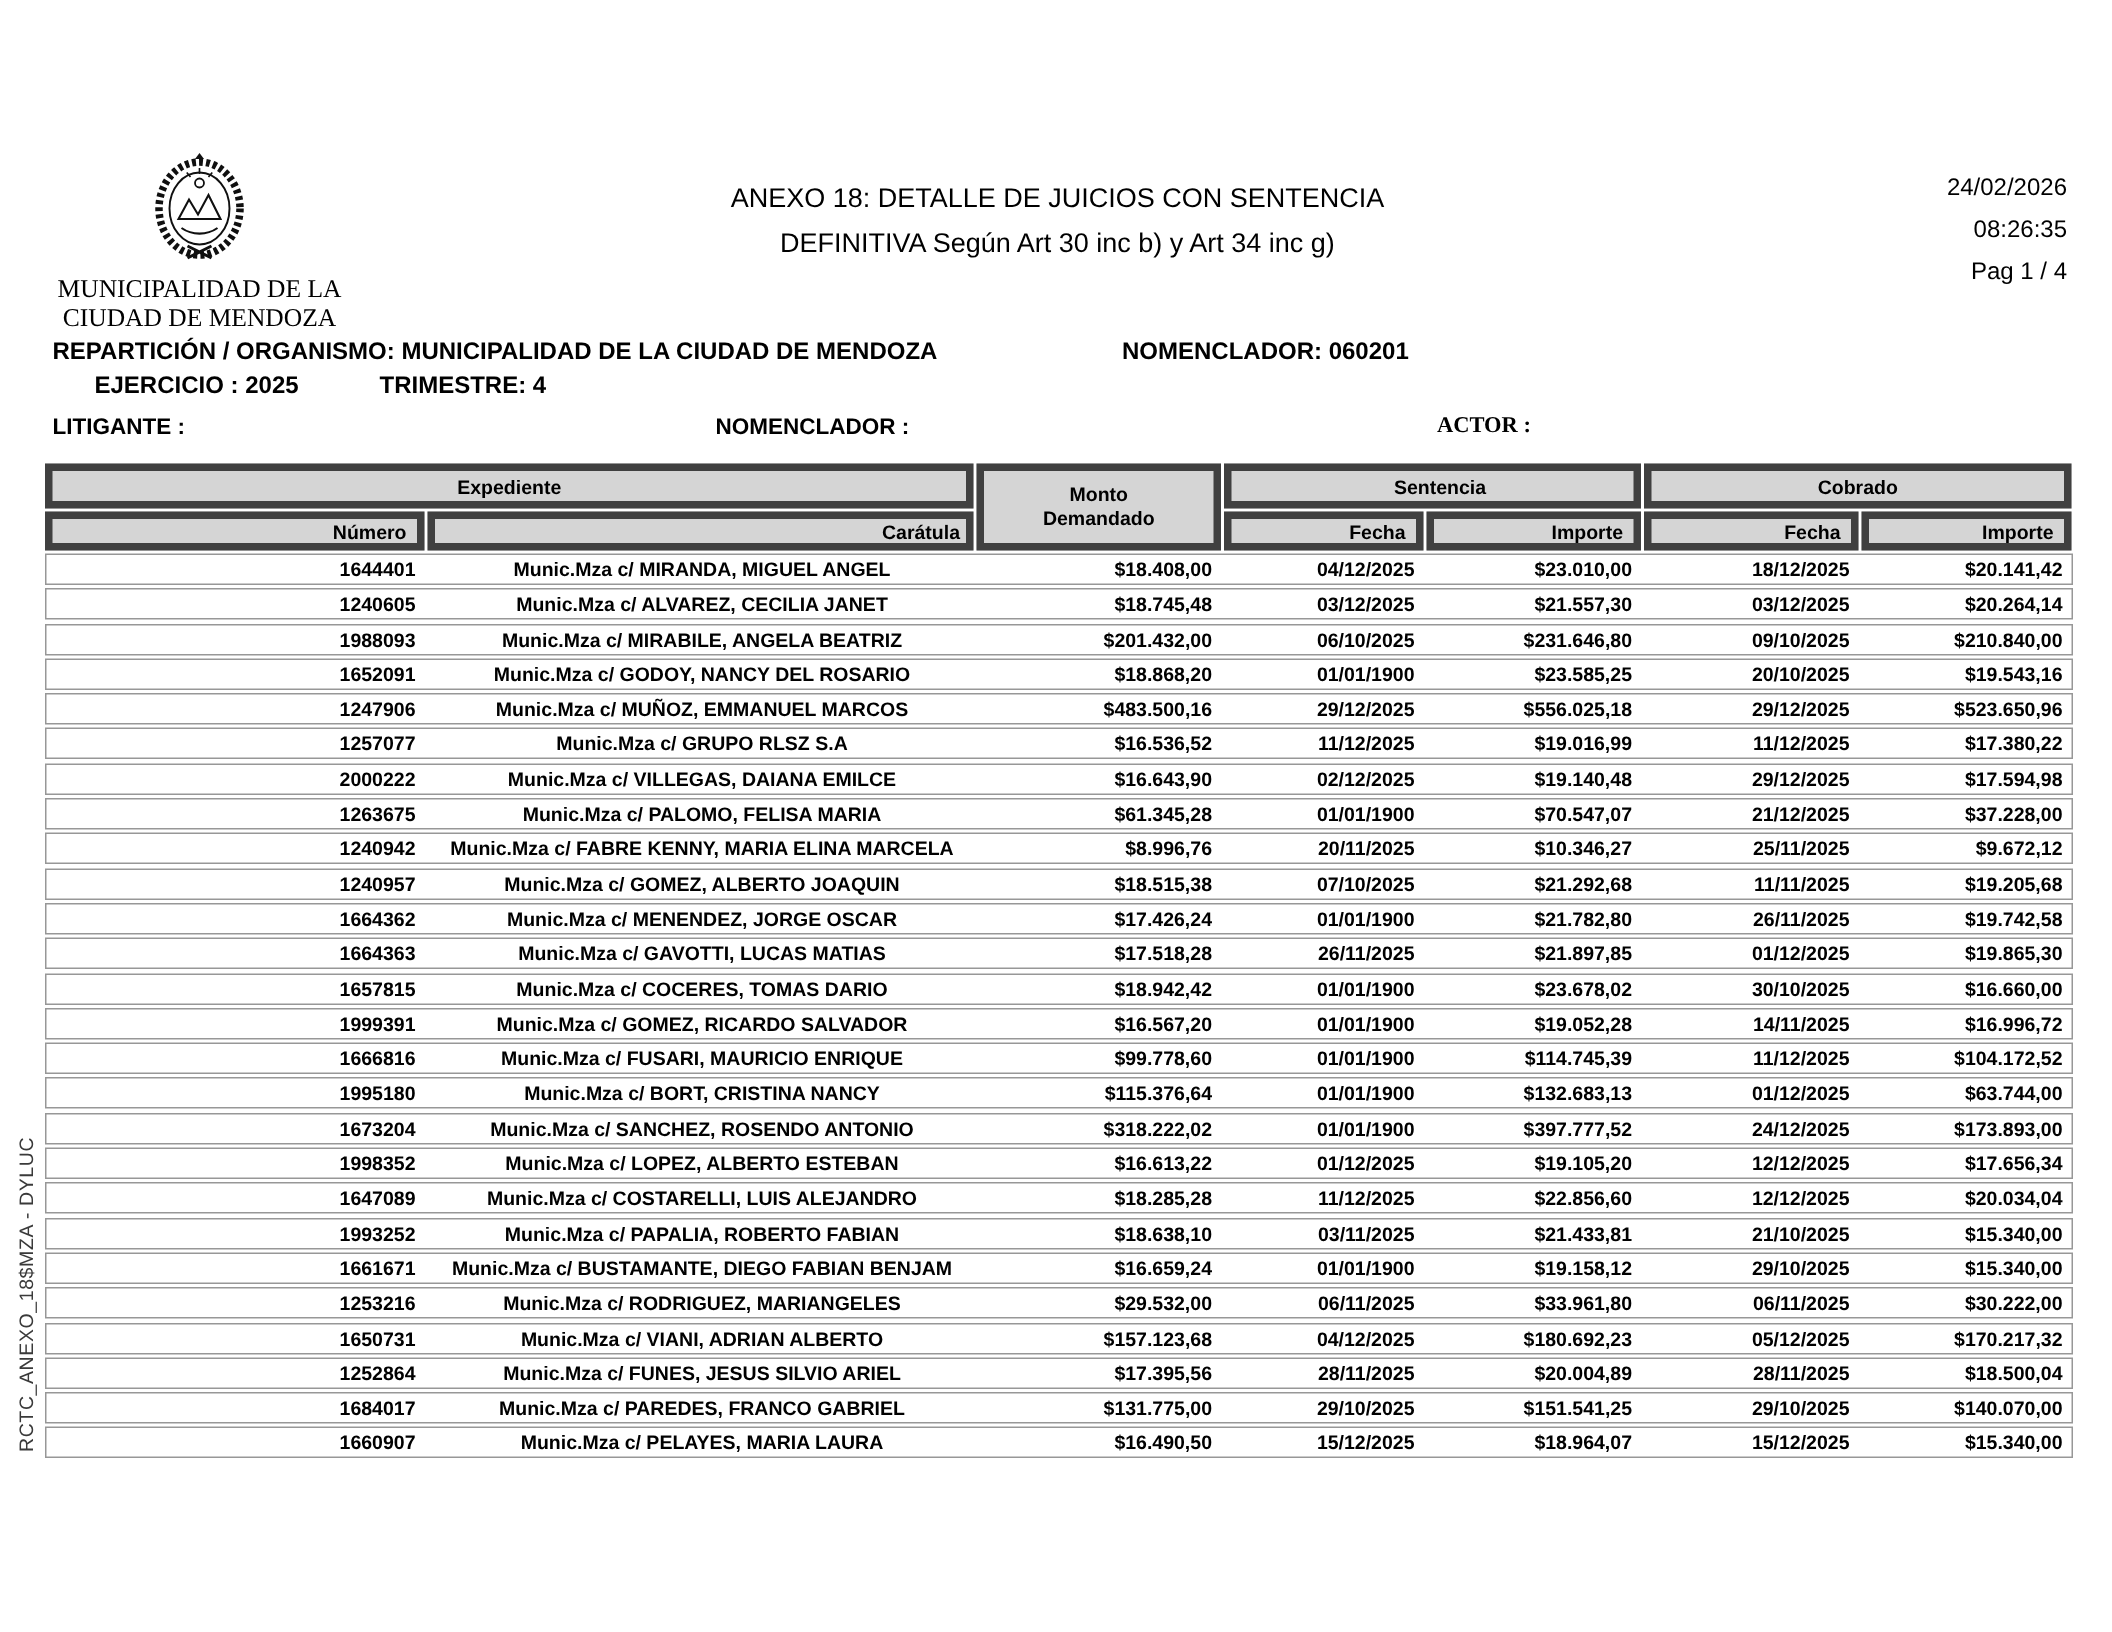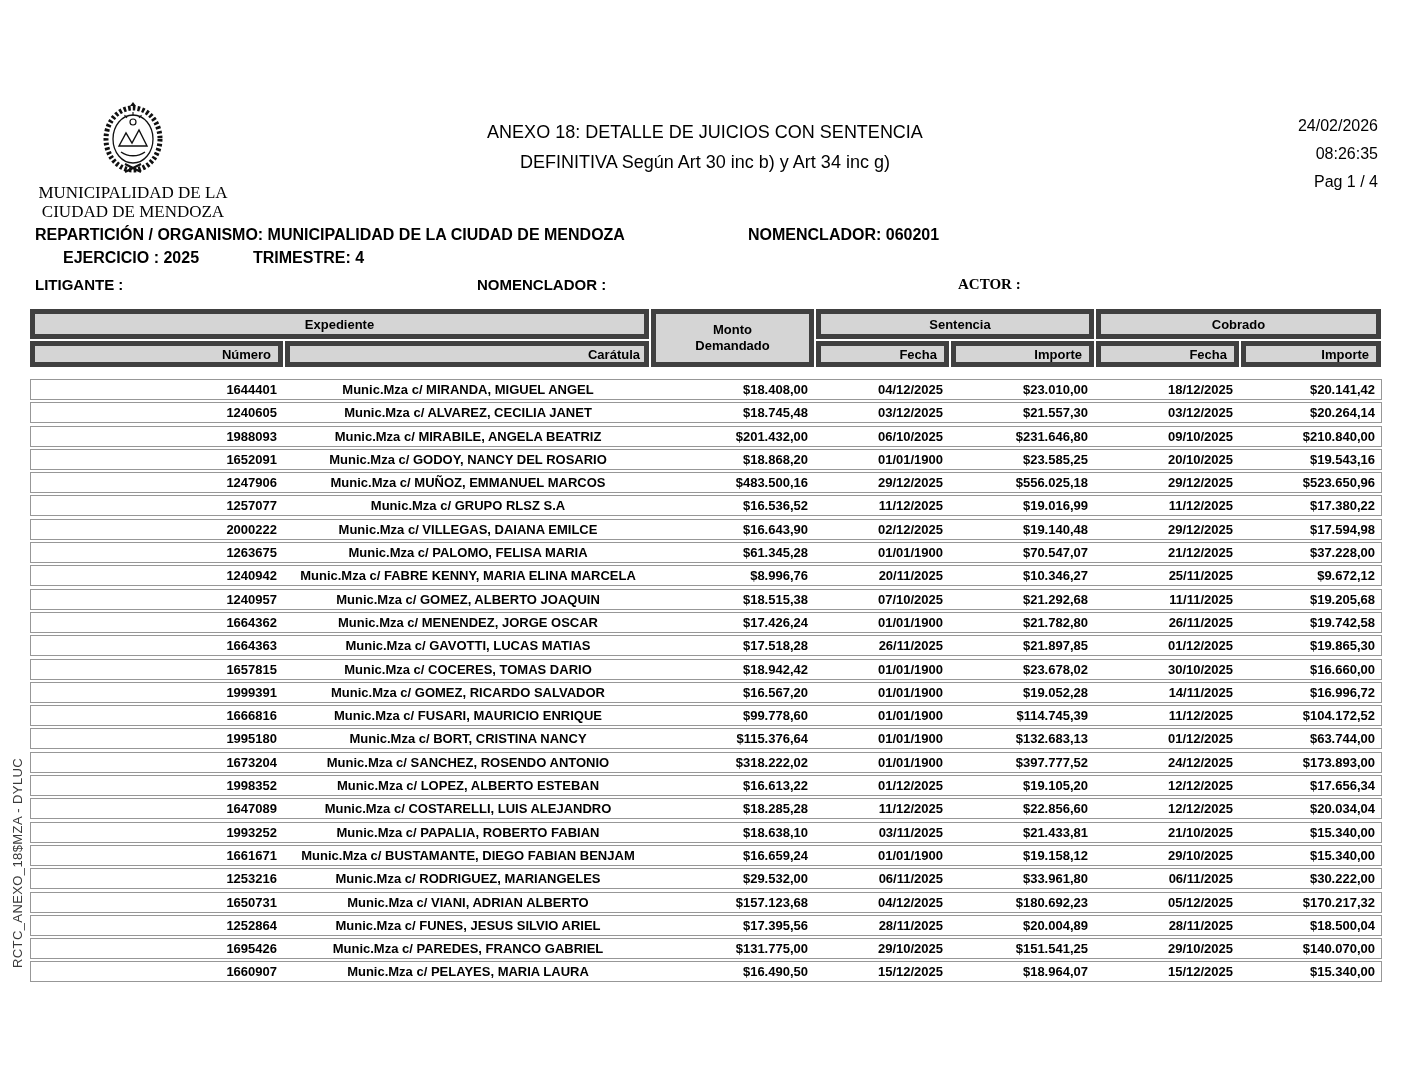--- a/index.html
+++ b/index.html
@@ -39,21 +39,21 @@
   .h.g-monto{grid-column:3;grid-row:1/3;white-space:pre-line;text-align:center;line-height:16px;}
   .h.g-sentencia{grid-column:4/6;grid-row:1;padding-left:10px;}
   .h.g-cobrado{grid-column:6/8;grid-row:1;}
   .h.s-numero{grid-column:1;grid-row:2;justify-content:flex-end;padding-right:7px;}
   .h.s-caratula{grid-column:2;grid-row:2;justify-content:flex-end;padding-right:4px;}
   .h.s-sfecha{grid-column:4;grid-row:2;justify-content:flex-end;padding-right:7px;}
   .h.s-simporte{grid-column:5;grid-row:2;justify-content:flex-end;padding-right:7px;}
   .h.s-cfecha{grid-column:6;grid-row:2;justify-content:flex-end;padding-right:7px;}
   .h.s-cimporte{grid-column:7;grid-row:2;justify-content:flex-end;padding-right:7px;}
 
-  .tbody{margin-top:12px;}
+  .tbody{margin-top:2px;}
   .trow{display:grid;grid-template-columns:var(--cols);column-gap:2px;
     height:21px;margin-bottom:2.3px;background:#fff;border:1px solid #979797;
     box-sizing:border-box;align-items:center;font-size:13px;font-weight:700;}
   .c{white-space:nowrap;overflow:visible;line-height:19px;}
   .c.numero{text-align:right;padding-right:7px;}
   .c.caratula{text-align:center;}
   .c.monto,.c.sfecha,.c.simporte,.c.cfecha,.c.cimporte{text-align:right;padding-right:7px;}
 
   
   .side-code{position:absolute;left:10px;top:968px;transform-origin:0 0;
@@ -356,21 +356,21 @@
       <div class="c numero">1252864</div>
       <div class="c caratula">Munic.Mza c/ FUNES, JESUS SILVIO ARIEL</div>
       <div class="c monto">$17.395,56</div>
       <div class="c sfecha">28/11/2025</div>
       <div class="c simporte">$20.004,89</div>
       <div class="c cfecha">28/11/2025</div>
       <div class="c cimporte">$18.500,04</div>
     </div>
 
     <div class="trow">
-      <div class="c numero">1695426</div>
+      <div class="c numero">1684017</div>
       <div class="c caratula">Munic.Mza c/ PAREDES, FRANCO GABRIEL</div>
       <div class="c monto">$131.775,00</div>
       <div class="c sfecha">29/10/2025</div>
       <div class="c simporte">$151.541,25</div>
       <div class="c cfecha">29/10/2025</div>
       <div class="c cimporte">$140.070,00</div>
     </div>
 
     <div class="trow">
       <div class="c numero">1660907</div>

